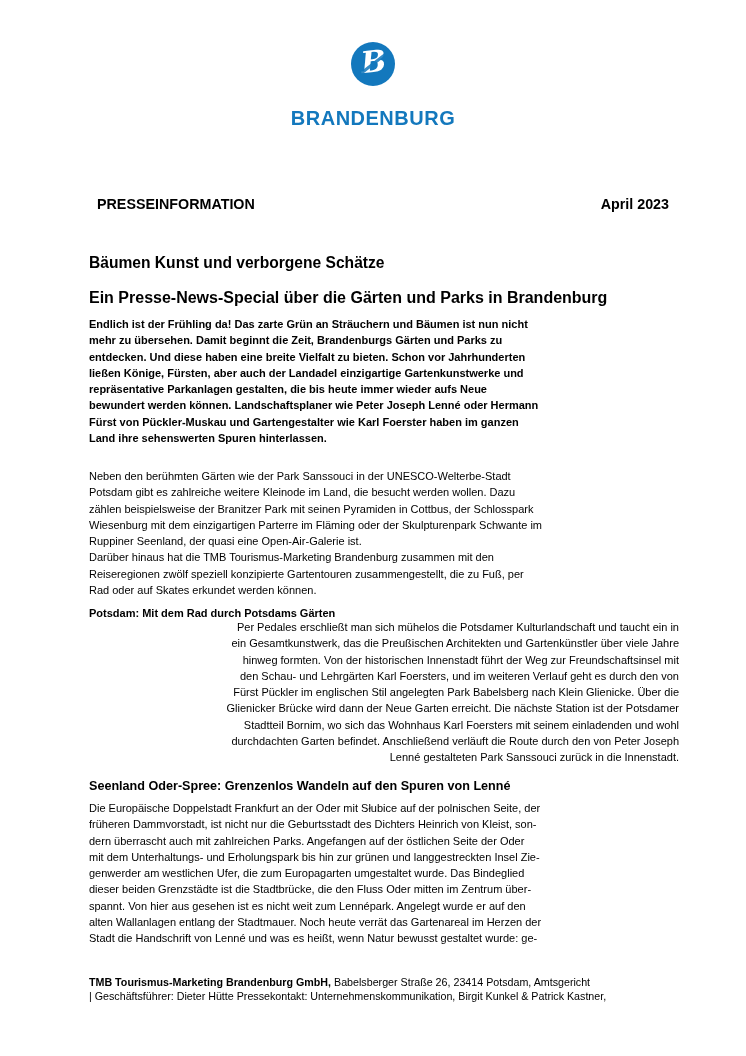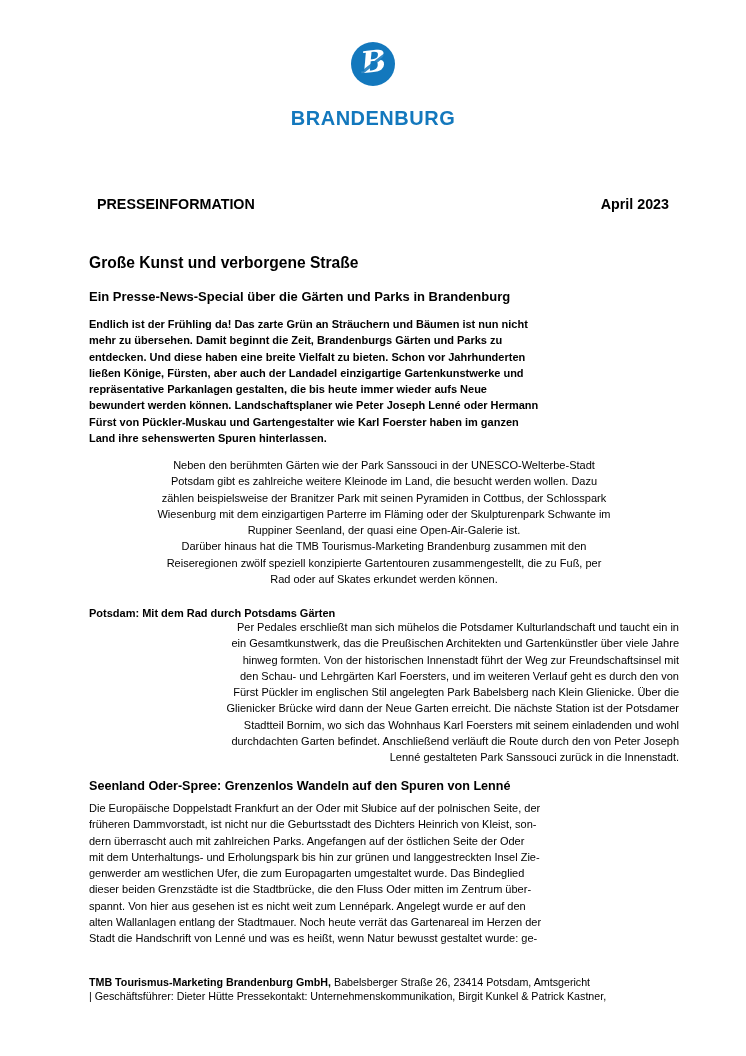--- a/index.html
+++ b/index.html
@@ -40,29 +40,29 @@
   }
 
   
   .doc-header{
     top:196px;left:89px;width:572px;
     display:flex;justify-content:space-between;
     font-weight:bold;font-size:14.3px;margin-left:8px;
   }
 
   .title{top:254px;left:89px;width:585px;font-weight:bold;font-size:15.6px;}
-  .subtitle{top:289px;left:89px;width:585px;font-weight:bold;font-size:13px;}
+  .subtitle{top:289px;left:89px;width:585px;font-weight:bold;font-size:16px;}
 
   .bodytext{
     left:89px;width:590px;
     font-size:11px;line-height:16.3px;
     white-space:pre-line;
   }
   .lead{top:316px;font-weight:bold;}
-  .para2{top:457px;text-align:center;}
+  .para2{top:468px;}
   .sec1-h{top:607px;left:89px;font-weight:bold;font-size:11px;}
   .sec1-b{top:619px;text-align:right;}
   .sec2-h{top:779px;left:89px;font-weight:bold;font-size:12.6px;}
   .sec2-b{top:800px;}
 
   
   .footer{
     top:975px;left:89px;width:585px;
     font-size:10.7px;line-height:14px;
   }
@@ -80,21 +80,21 @@
     <span class="logo-slash"></span>
   </div>
   <div class="brand-word">BRANDENBURG</div>
 </div>
 
 <div class="abs doc-header">
   <span>PRESSEINFORMATION</span>
   <span>April 2023</span>
 </div>
 
-<div class="abs title">Große Kunst und verborgene Straße</div>
+<div class="abs title">Bäumen Kunst und verborgene Schätze</div>
 <div class="abs subtitle">Ein Presse-News-Special über die Gärten und Parks in Brandenburg</div>
 
 <div class="abs bodytext lead">Endlich ist der Frühling da! Das zarte Grün an Sträuchern und Bäumen ist nun nicht
 mehr zu übersehen. Damit beginnt die Zeit, Brandenburgs Gärten und Parks zu
 entdecken. Und diese haben eine breite Vielfalt zu bieten. Schon vor Jahrhunderten
 ließen Könige, Fürsten, aber auch der Landadel einzigartige Gartenkunstwerke und
 repräsentative Parkanlagen gestalten, die bis heute immer wieder aufs Neue
 bewundert werden können. Landschaftsplaner wie Peter Joseph Lenné oder Hermann
 Fürst von Pückler-Muskau und Gartengestalter wie Karl Foerster haben im ganzen
 Land ihre sehenswerten Spuren hinterlassen.</div>

